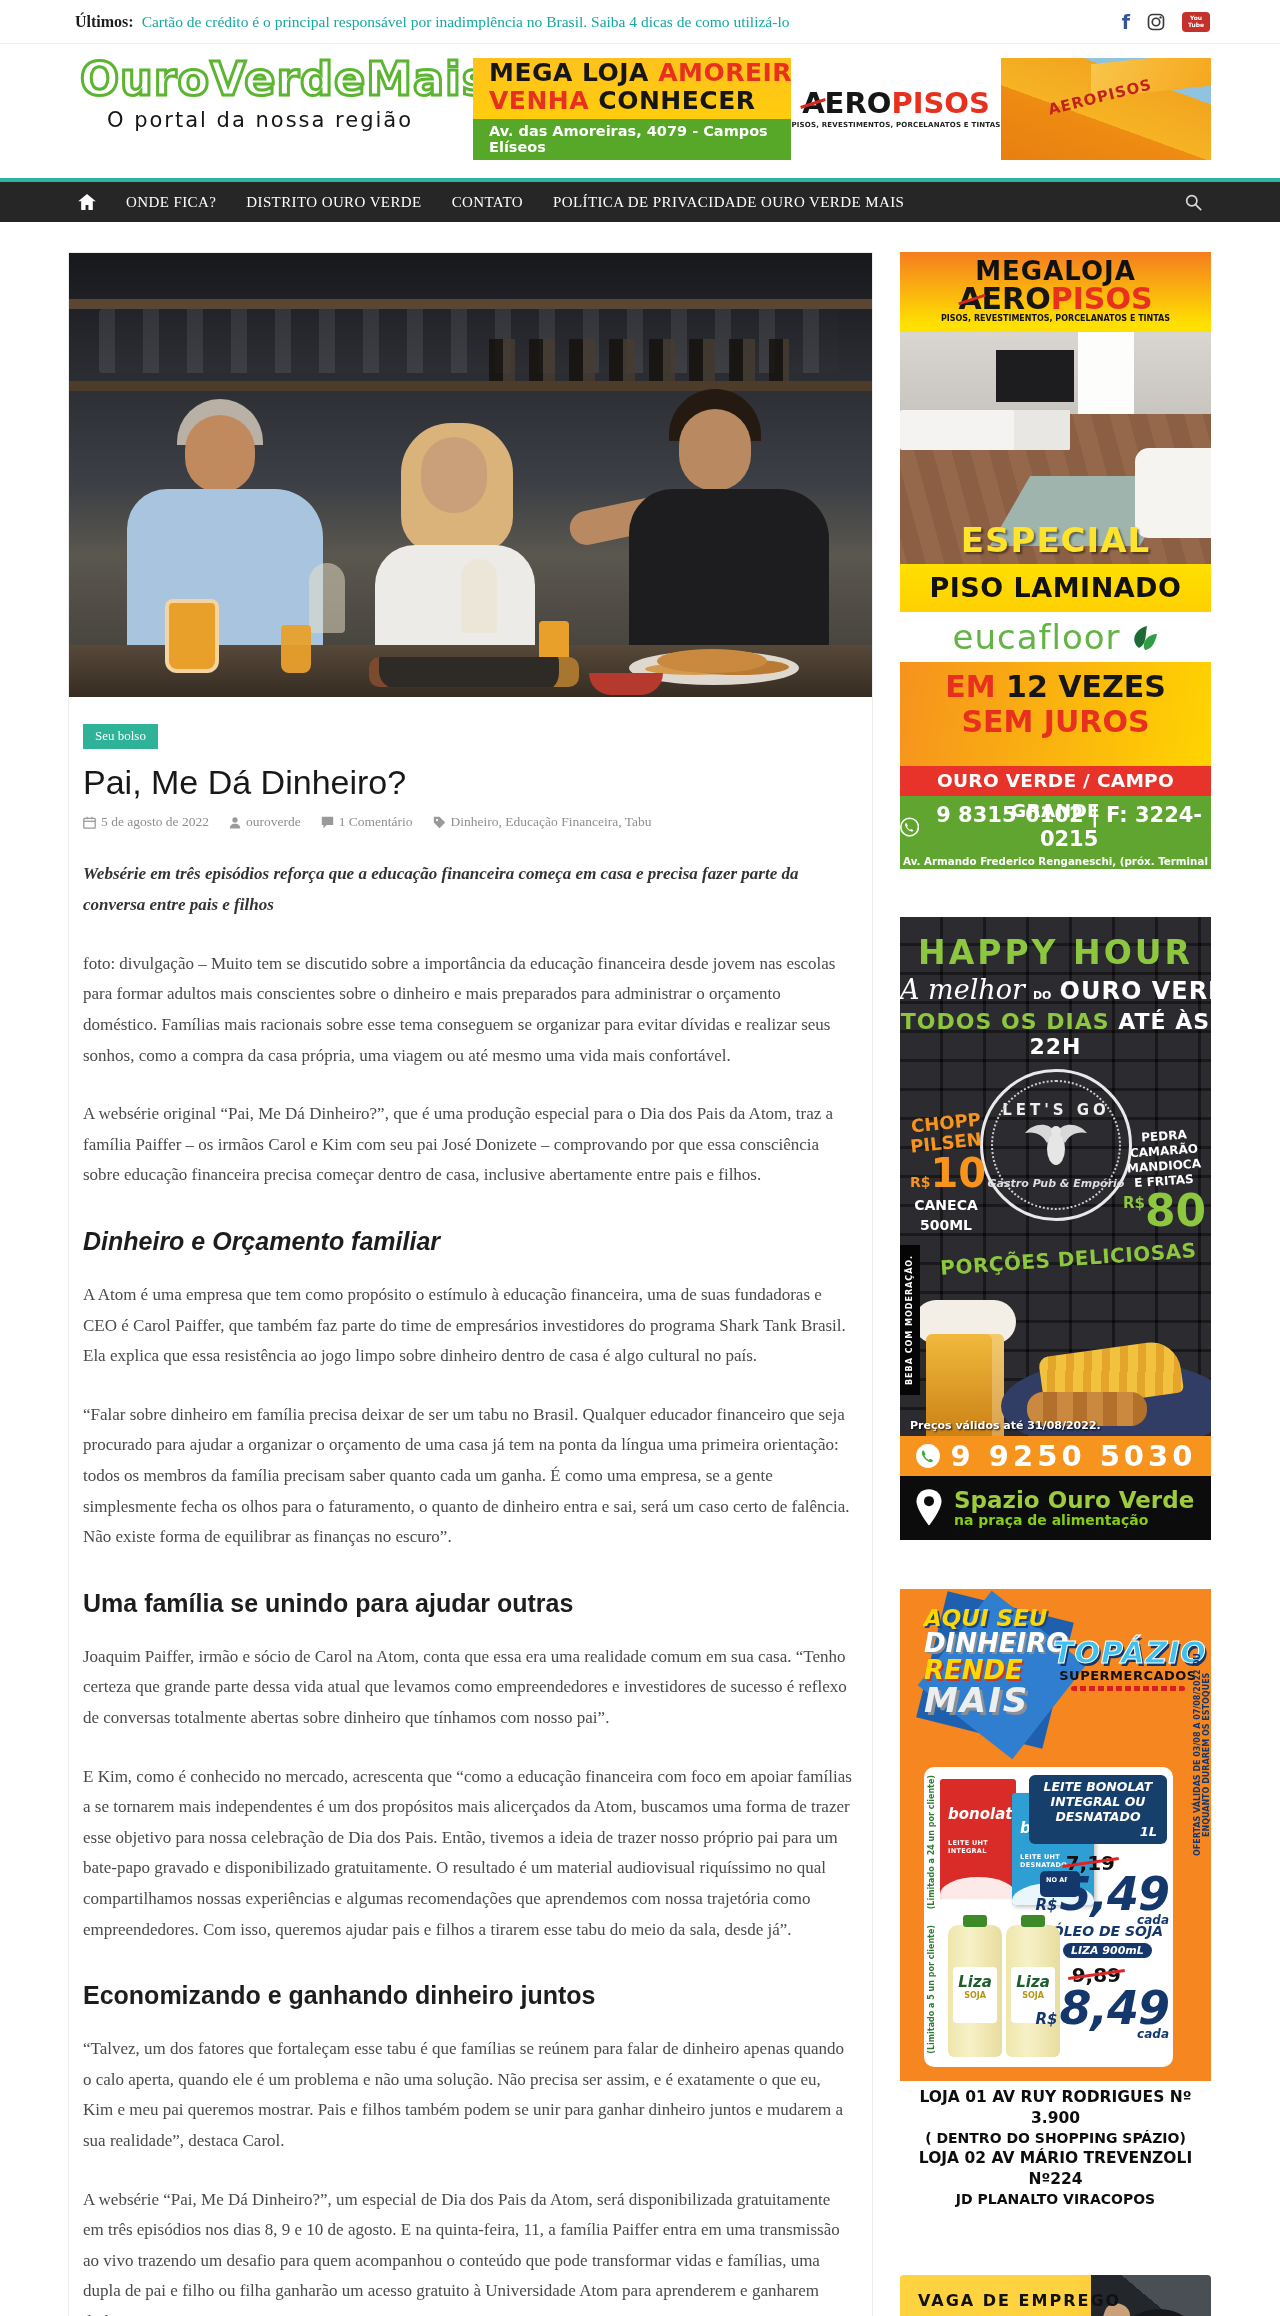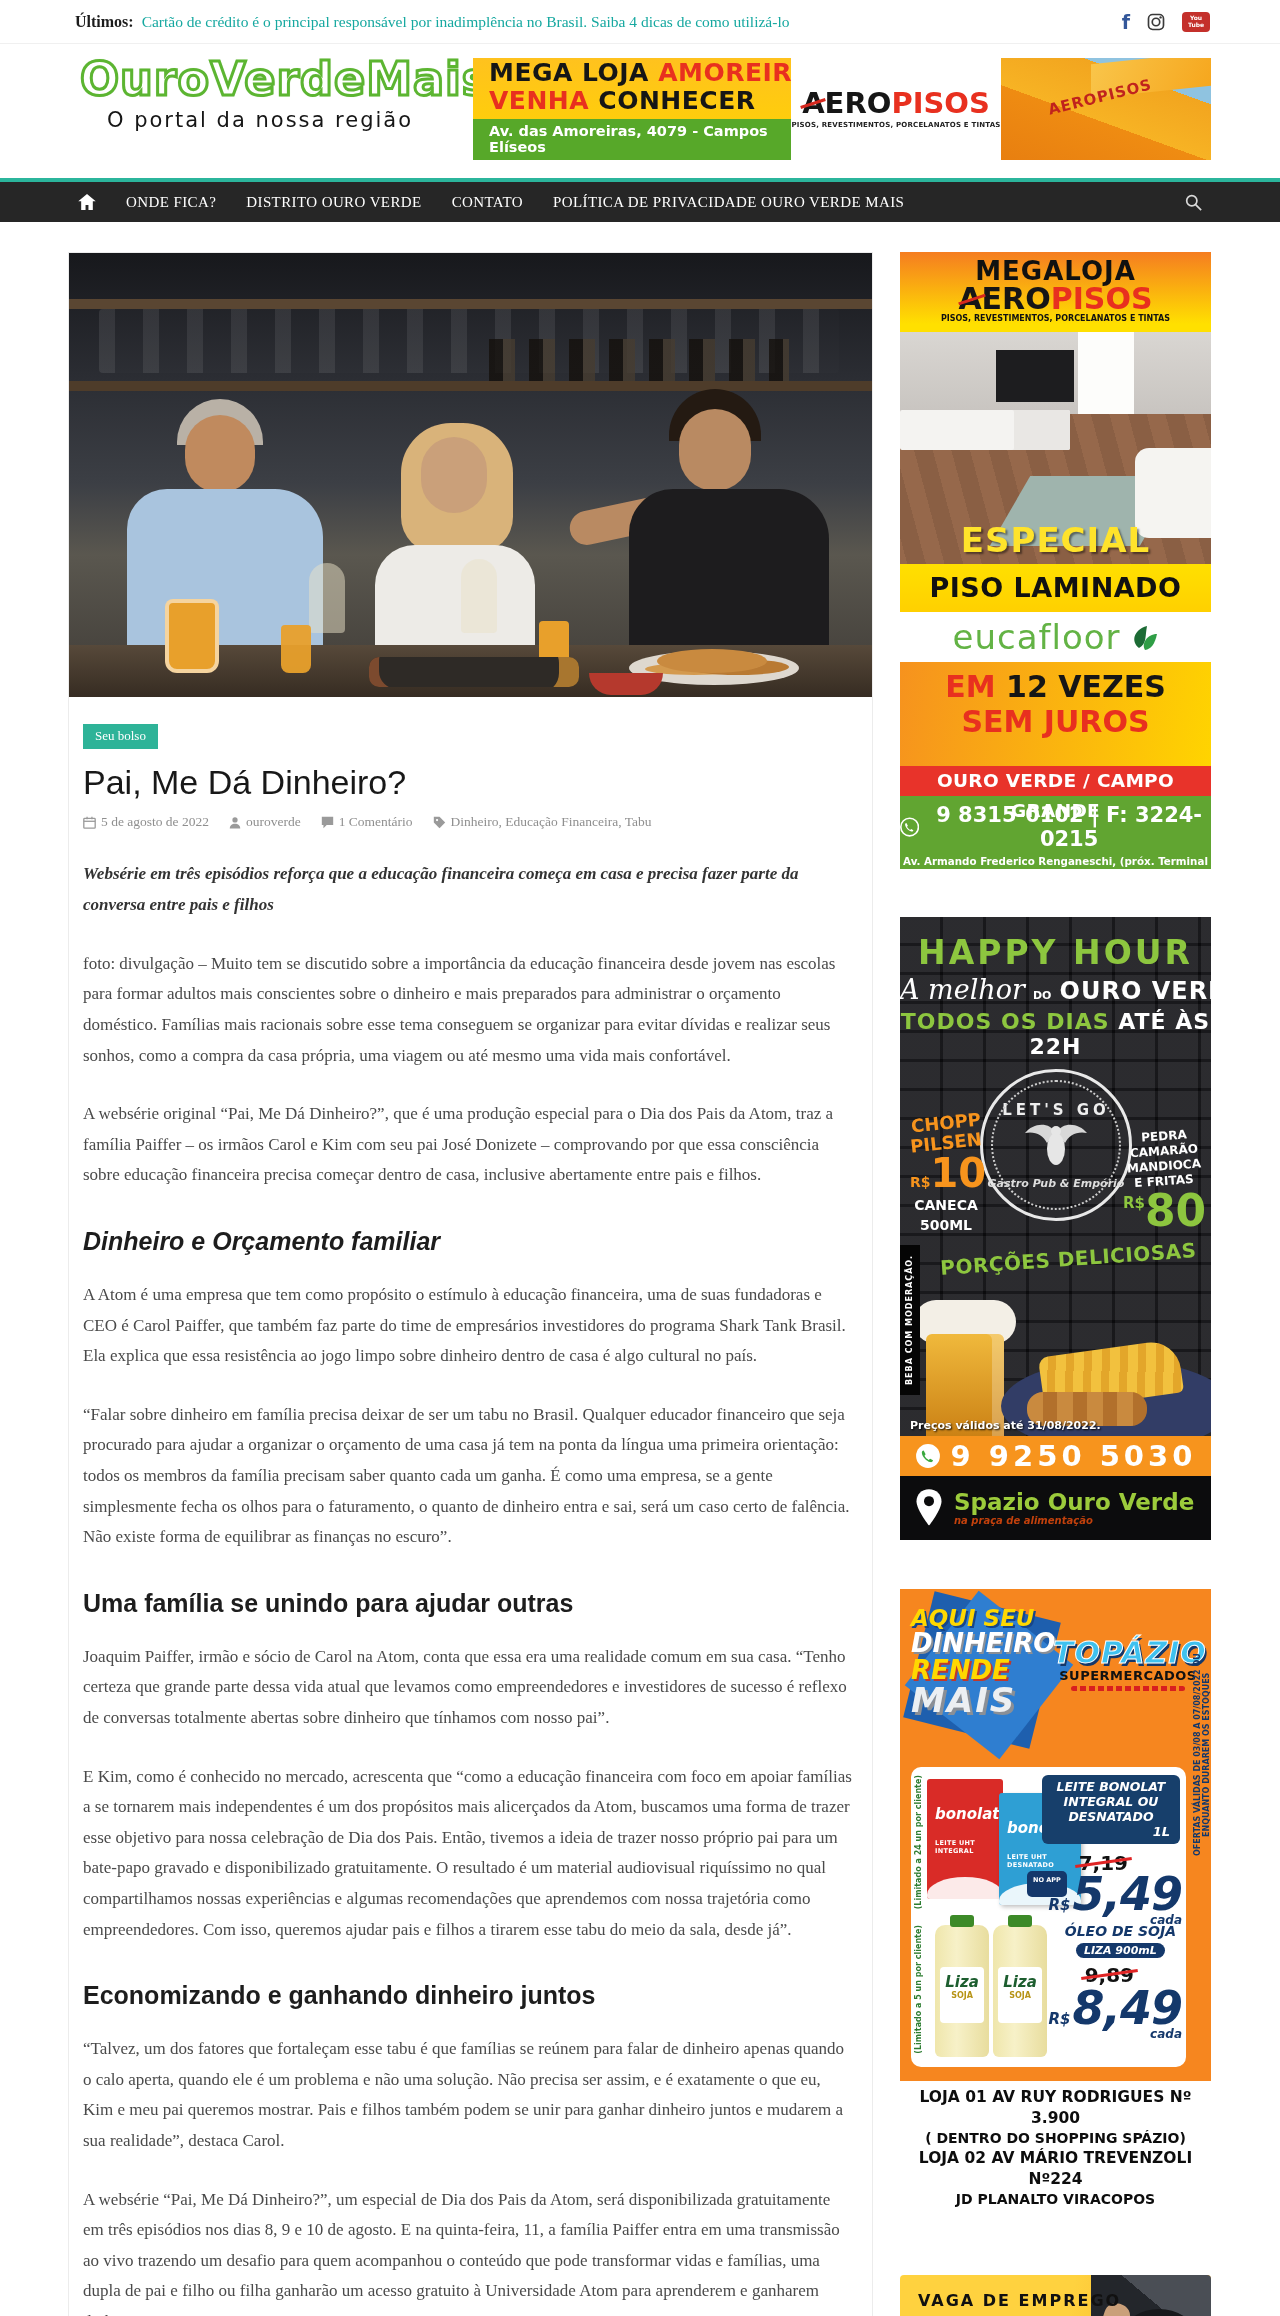--- a/index.html
+++ b/index.html
@@ -157,27 +157,27 @@
   .h-plate { position:absolute; right:-20px; bottom:-16px; width:230px; height:92px; background:#323d66; border-radius:50%; }
   .h-fries { position:absolute; right:30px; bottom:34px; width:140px; height:54px;
              background:repeating-linear-gradient(100deg,#f2c13e 0 10px,#e3a62a 10px 18px); border-radius:10px 30px 6px 16px; transform:rotate(-8deg); }
   .h-shrimp { position:absolute; right:64px; bottom:10px; width:120px; height:34px;
               background:repeating-linear-gradient(90deg,#c98a3f 0 16px,#b2702c 16px 30px); border-radius:16px; }
   .h-valid { position:absolute; left:10px; bottom:108px; font-size:11px; font-weight:bold; color:#fff; text-shadow:1px 1px 2px #000; }
   .h-orange { position:absolute; left:0; bottom:64px; width:100%; height:40px; background:#f7941d; display:flex; align-items:center; justify-content:center; gap:10px; }
   .h-num { color:#fff; font-weight:bold; font-size:29px; letter-spacing:4px; }
   .h-black { position:absolute; left:0; bottom:0; width:100%; height:64px; background:#0c0c0d; display:flex; align-items:center; gap:10px; padding:0 14px; }
   .h-spz1 { color:#9ccb3b; font-weight:bold; font-size:23px; line-height:1.05; }
-  .h-spz2 { color:#c2410c; font-weight:bold; font-size:10px;font-style:italic; }
+  .h-spz2 { color:#84cc16; font-weight:bold; font-size:14px; }
   .h-beba { position:absolute; left:0; top:328px; width:20px; height:150px; background:#050505; color:#fff; font-size:8px; font-weight:bold;
             writing-mode:vertical-rl; transform:rotate(180deg); text-align:center; line-height:20px; letter-spacing:1px; }
 
   
   .ad3 { width:311px; margin-top:49px; }
-  .t-orange { position:relative; height:492px; background:#f6861f; padding:10px 11px 0; overflow:hidden; }
+  .t-orange { position:relative; height:492px; background:#f6861f; padding:10px 24px 0; overflow:hidden; }
   .t-slogan { position:relative; width:158px; height:160px; }
   .t-burst1 { position:absolute; left:6px; top:6px; width:130px; height:130px; background:#1e5fae; transform:rotate(14deg); }
   .t-burst2 { position:absolute; left:18px; top:16px; width:120px; height:120px; background:#2f7ed0; transform:rotate(38deg); }
   .t-sl { position:relative; font-style:italic; font-weight:bold; line-height:1.02; }
   .t-sl1 { font-size:23px; color:#ffd800; text-shadow:2px 2px 0 #17468a; padding-top:8px; }
   .t-sl2 { font-size:26px; color:#fff; text-shadow:2px 2px 0 #8a8f96; }
   .t-sl3 { font-size:26px; color:#ffd800; text-shadow:2px 2px 0 #c0392b; }
   .t-sl4 { font-size:34px; color:#eceff2; text-shadow:3px 3px 0 #8a8f96; letter-spacing:2px; }
   .t-brand { position:absolute; right:8px; top:46px; width:150px; text-align:center; }
   .t-bname { font-style:italic; font-weight:bold; font-size:30px; color:#3fc1ef; -webkit-text-stroke:1px #fff; text-shadow:2px 3px 0 #14386b; letter-spacing:1px; }

